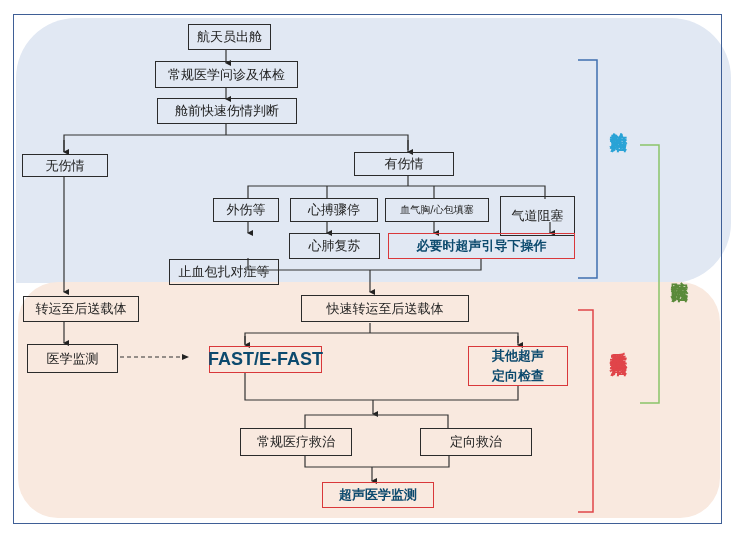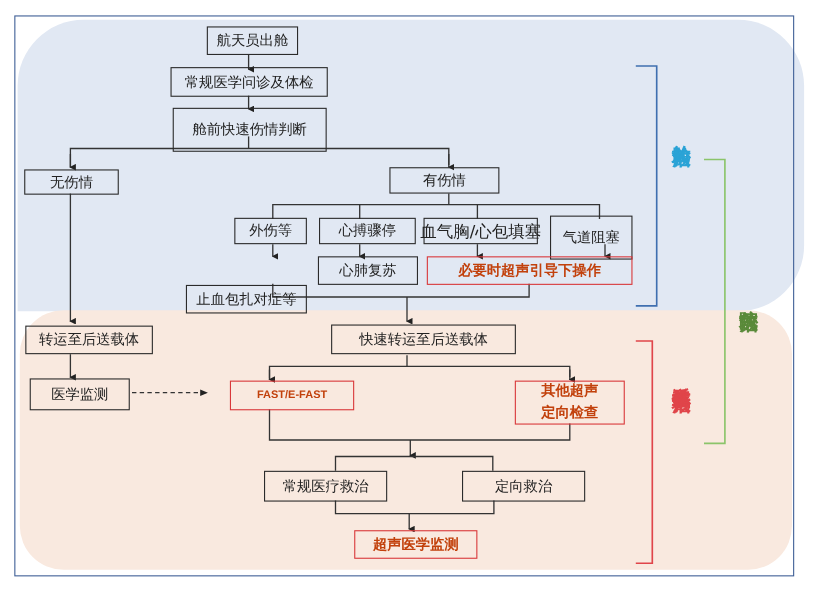--- a/index.html
+++ b/index.html
@@ -1,21 +1,21 @@
 <!DOCTYPE html>
 <html><head>
 <meta charset="utf-8">
 <style>
   html,body{margin:0;padding:0;background:#ffffff;}
   body{width:746px;height:541px;position:relative;overflow:hidden;font-family:"DejaVu Sans","Liberation Sans",sans-serif;}
   .frame{position:absolute;left:13px;top:14px;width:709px;height:510px;border:1.5px solid #3f5f96;background:#fff;box-sizing:border-box;}
   .zone-top{position:absolute;left:16px;top:18px;width:715px;height:265px;background:#e1e8f3;border-radius:60px 60px 60px 0;}
   .zone-bot{position:absolute;left:18px;top:282px;width:702px;height:236px;background:#f9e9df;border-radius:40px 40px 40px 40px;}
   .box{position:absolute;border:1.3px solid #2b2b2b;background:transparent;box-sizing:border-box;display:flex;align-items:center;justify-content:center;font-size:13px;color:#222;white-space:nowrap;}
-  .box.red{border:1.8px solid #d9383a;font-weight:bold;color:#c2410c;}
+  .box.red{border:1.8px solid #d9383a;font-weight:bold;color:#0c4a6e;}
   .box.two{flex-direction:column;line-height:20px;}
   svg.lines{position:absolute;left:0;top:0;}
   .vlabel{position:absolute;writing-mode:vertical-rl;text-orientation:upright;font-weight:bold;font-size:17px;letter-spacing:1px;}
 </style>
 </head>
 <body>
 
 <div class="zone-top"></div>
 <div class="zone-bot"></div>
 <div class="frame" style="background:transparent;"></div>
@@ -68,35 +68,35 @@
     <line x1="372" y1="467" x2="372" y2="481" marker-end="url(#ah)"></line>
   </g>
 
   <polyline points="578,60 597,60 597,278 578,278" stroke="#3f6fb0" stroke-width="1.5" fill="none"></polyline>
   <polyline points="640,145 659,145 659,403 640,403" stroke="#8bc46a" stroke-width="1.5" fill="none"></polyline>
   <polyline points="578,310 593,310 593,512 578,512" stroke="#e0454a" stroke-width="1.5" fill="none"></polyline>
 </svg>
 
 <div class="box" style="left:188px;top:24px;width:83px;height:26px;text-align:right;">航天员出舱</div>
 <div class="box" style="left:155px;top:61px;width:143px;height:27px;">常规医学问诊及体检</div>
-<div class="box" style="left:157px;top:98px;width:140px;height:40px;">舱前快速伤情判断</div>
+<div class="box" style="left:157px;top:98px;width:140px;height:26px;">舱前快速伤情判断</div>
 <div class="box" style="left:22px;top:154px;width:86px;height:23px;">无伤情</div>
 <div class="box" style="left:354px;top:152px;width:100px;height:24px;">有伤情</div>
 <div class="box" style="left:213px;top:198px;width:66px;height:24px;">外伤等</div>
 <div class="box" style="left:290px;top:198px;width:88px;height:24px;">心搏骤停</div>
-<div class="box" style="left:385px;top:198px;width:104px;height:24px;font-size:15px;">血气胸/心包填塞</div>
+<div class="box" style="left:385px;top:198px;width:104px;height:24px;font-size:10px;">血气胸/心包填塞</div>
 <div class="box" style="left:500px;top:196px;width:75px;height:40px;text-align:right;">气道阻塞</div>
 <div class="box" style="left:169px;top:233px;width:110px;height:26px;margin-top:26px;">止血包扎对症等</div>
 <div class="box" style="left:289px;top:233px;width:91px;height:26px;">心肺复苏</div>
 <div class="box red" style="left:388px;top:233px;width:187px;height:26px;">必要时超声引导下操作</div>
 
 <div class="box" style="left:23px;top:296px;width:116px;height:26px;">转运至后送载体</div>
 <div class="box" style="left:301px;top:295px;width:168px;height:27px;">快速转运至后送载体</div>
 <div class="box" style="left:27px;top:344px;width:91px;height:29px;">医学监测</div>
-<div class="box red" style="left:209px;top:346px;width:113px;height:27px;font-family:'Liberation Sans',sans-serif;font-size:10px;">FAST/E-FAST</div>
+<div class="box red" style="left:209px;top:346px;width:113px;height:27px;font-family:'Liberation Sans',sans-serif;font-size:18px;">FAST/E-FAST</div>
 <div class="box red two" style="left:468px;top:346px;width:100px;height:40px;">
   <span>其他超声</span>
   <span>定向检查</span>
 </div>
 <div class="box" style="left:240px;top:428px;width:112px;height:28px;">常规医疗救治</div>
 <div class="box" style="left:420px;top:428px;width:112px;height:28px;">定向救治</div>
 <div class="box red" style="left:322px;top:482px;width:112px;height:26px;">超声医学监测</div>
 
 <div class="vlabel" style="left:608px;top:118px;color:#2aa3d6;">舱前救治</div>
 <div class="vlabel" style="left:669px;top:268px;color:#5a8a3a;">院前救治</div>

